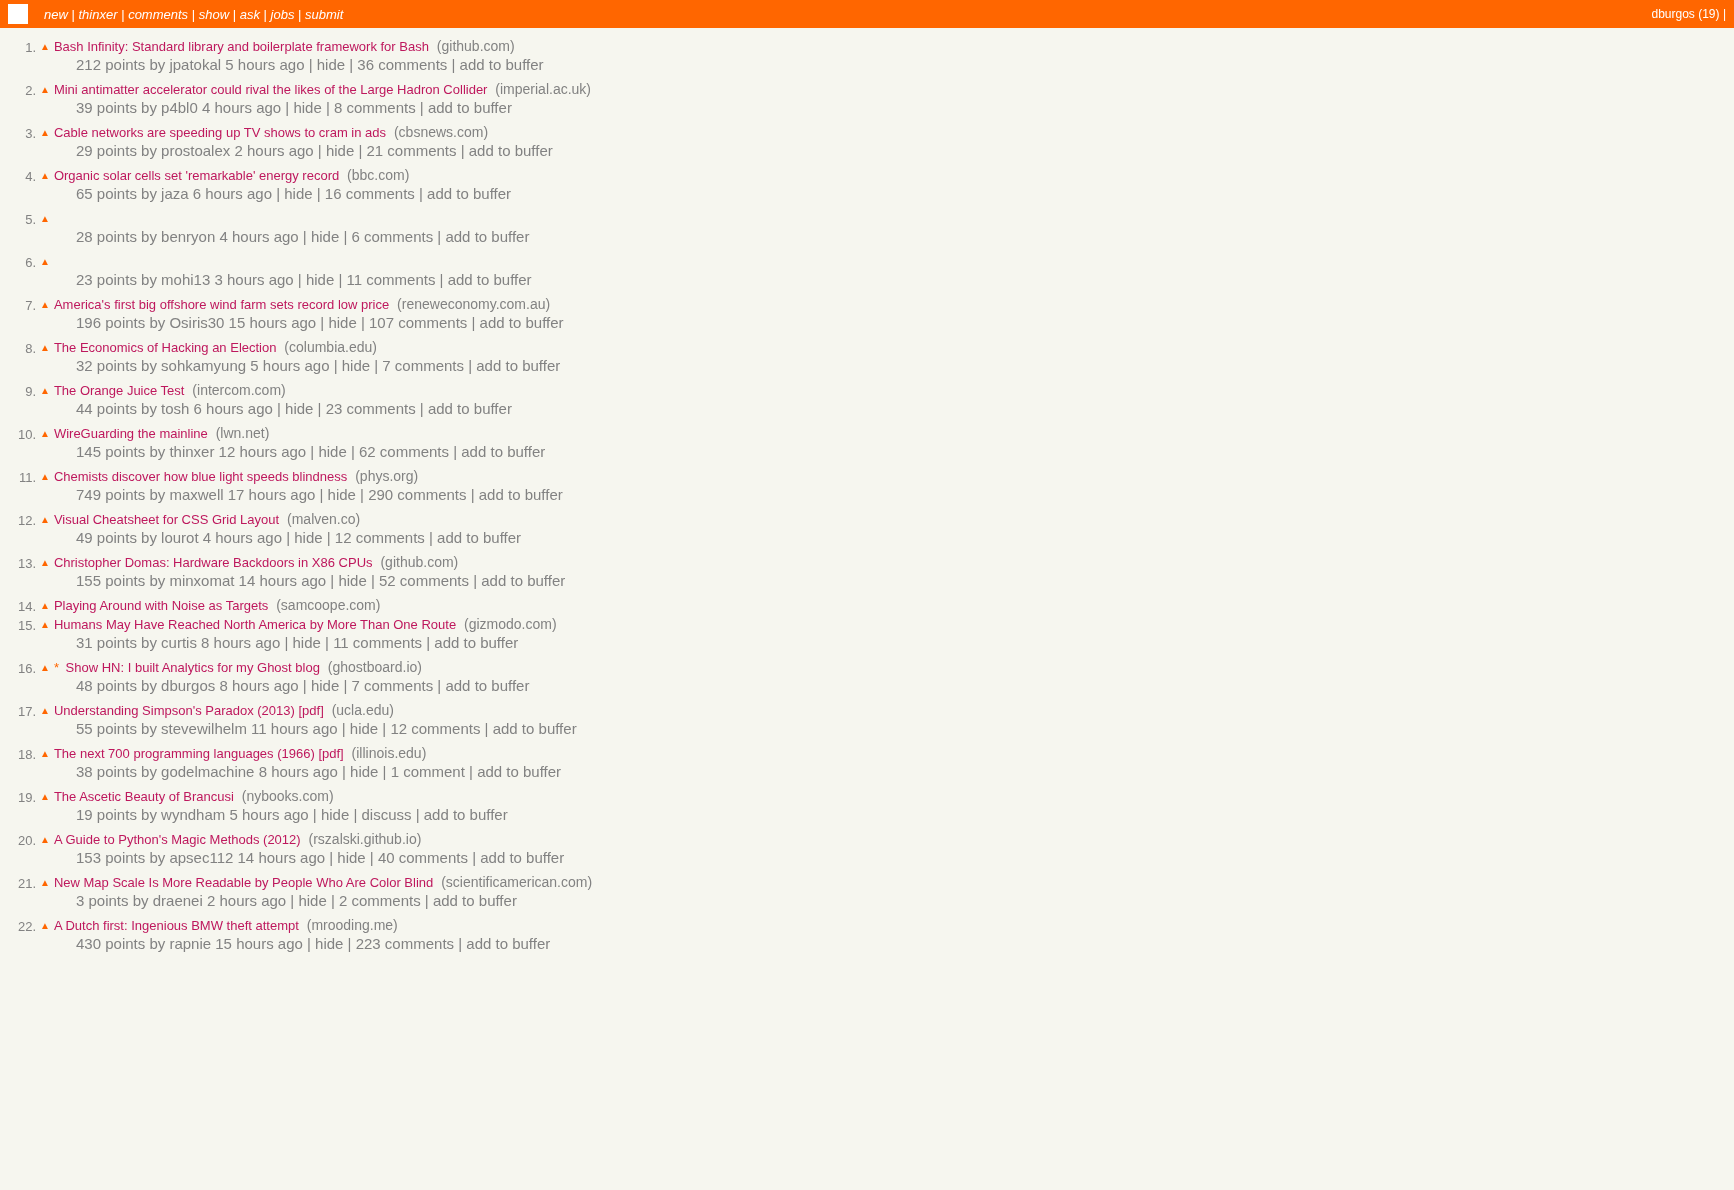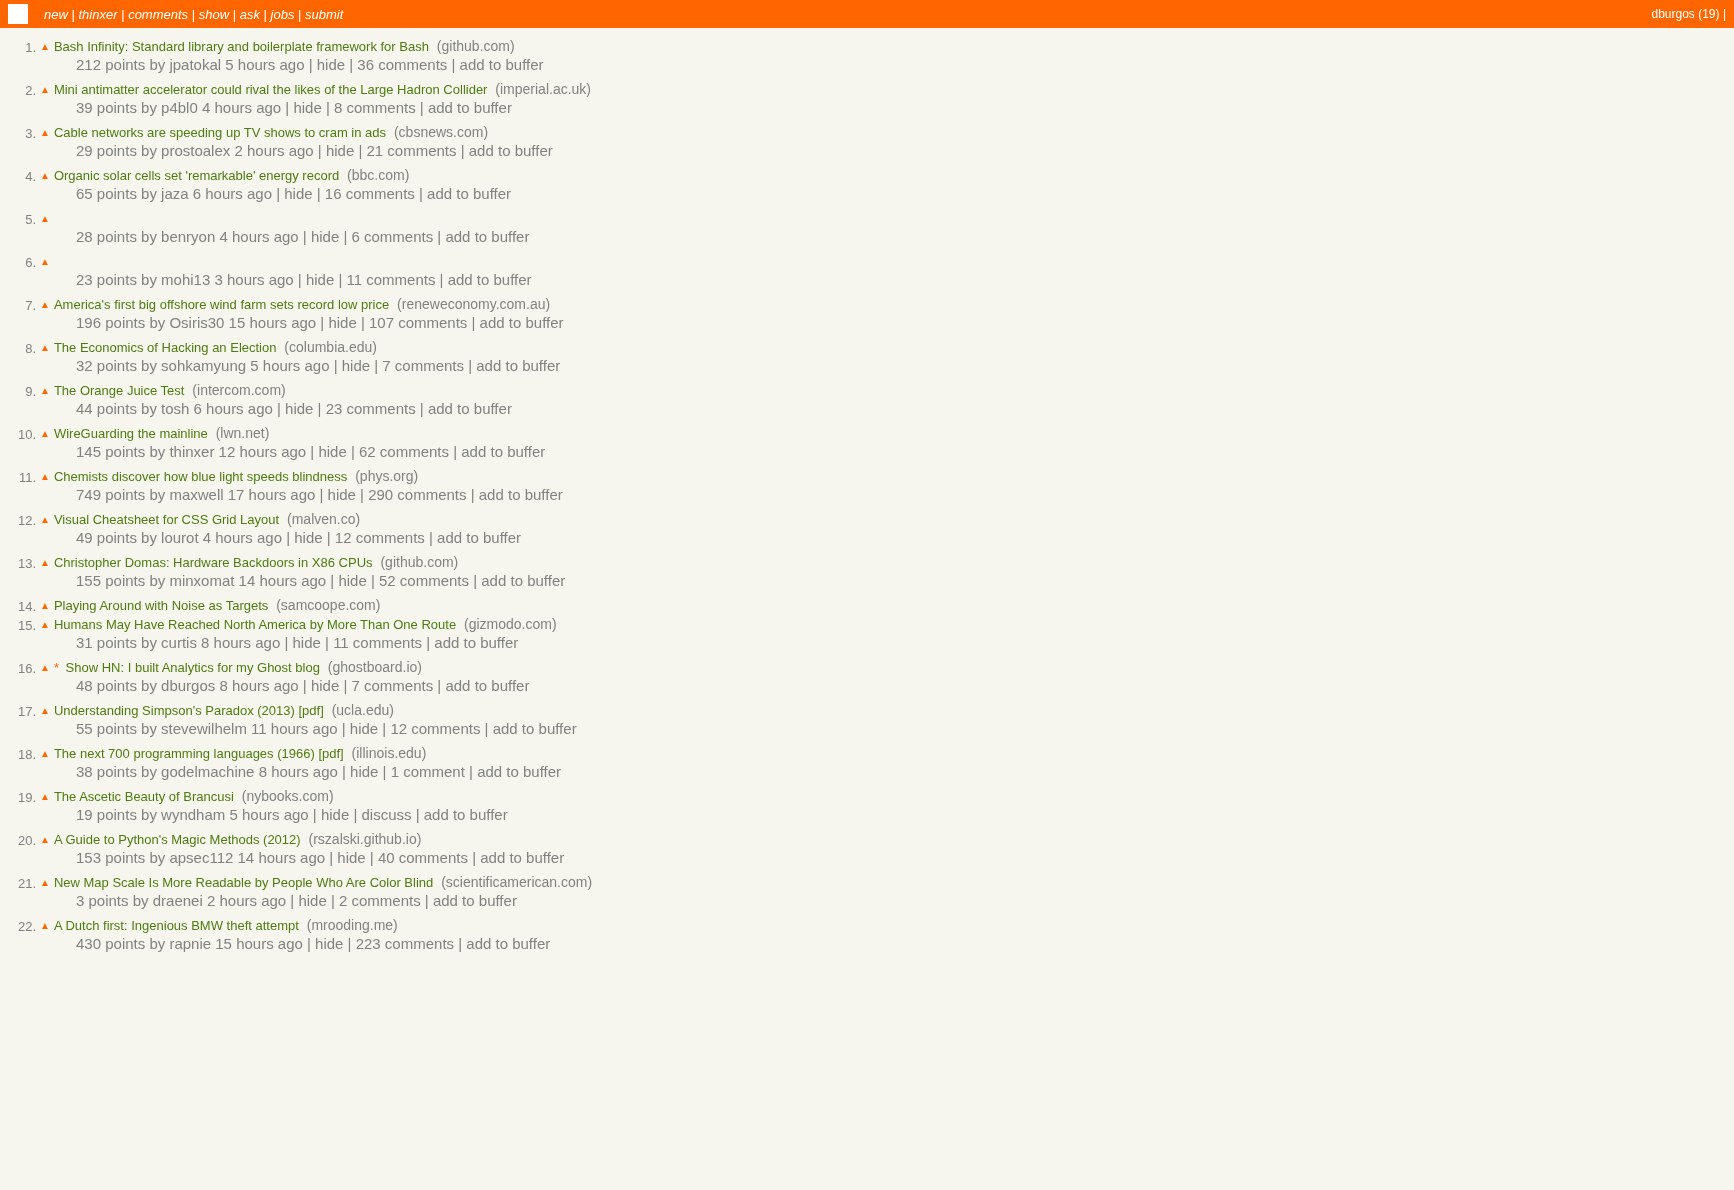--- a/index.html
+++ b/index.html
@@ -62,21 +62,21 @@
     .vote-arrow {
       color: #ff6600;
       font-size: 10px;
       margin-right: 4px;
       cursor: pointer;
       padding-top: 3px;
       flex-shrink: 0;
     }
     .story-title-area { flex: 1; }
     .story-link {
-      color: #4d7c0f;
+      color: #be185d;
       text-decoration: none;
       font-size: 13px;
     }
     .story-domain {
       color: #828282;
       font-size: 14px;
       margin-left: 4px;
     }
     .show-marker {
       color: #ff6600;

